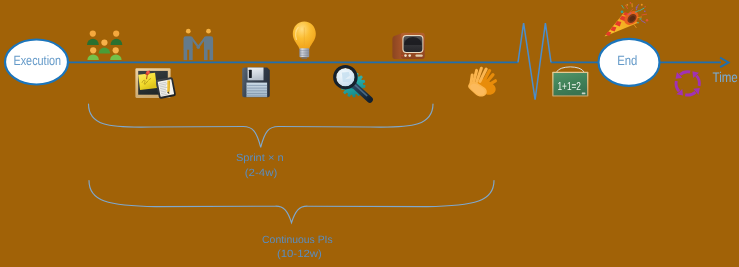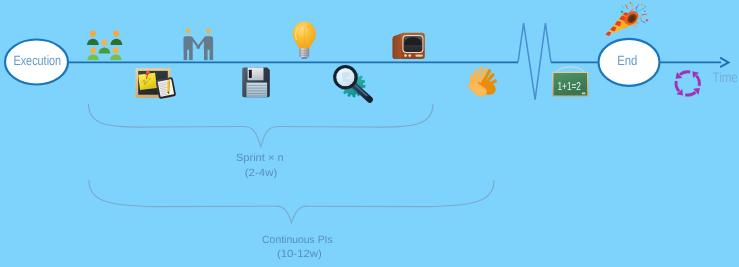--- a/index.html
+++ b/index.html
@@ -14,21 +14,21 @@
   body {
     font-family: "Liberation Sans", sans-serif;
     -webkit-font-smoothing: antialiased;
     text-rendering: geometricPrecision;
   }
   text { -webkit-font-smoothing: antialiased; }
   #stage {
     position: relative;
     width: 739px;
     height: 267px;
-    background: #7dd3fc;
+    background: #a16207;
   }
   svg { display: block; overflow: visible; }
   #diagram-svg { position: absolute; left: 0; top: 0; width: 739px; height: 267px; }
   .node-label {
     fill: #6399C8;
     font-family: "Liberation Sans", sans-serif;
     font-size: 13.5px;
     text-anchor: middle;
   }
   .brace-label {

